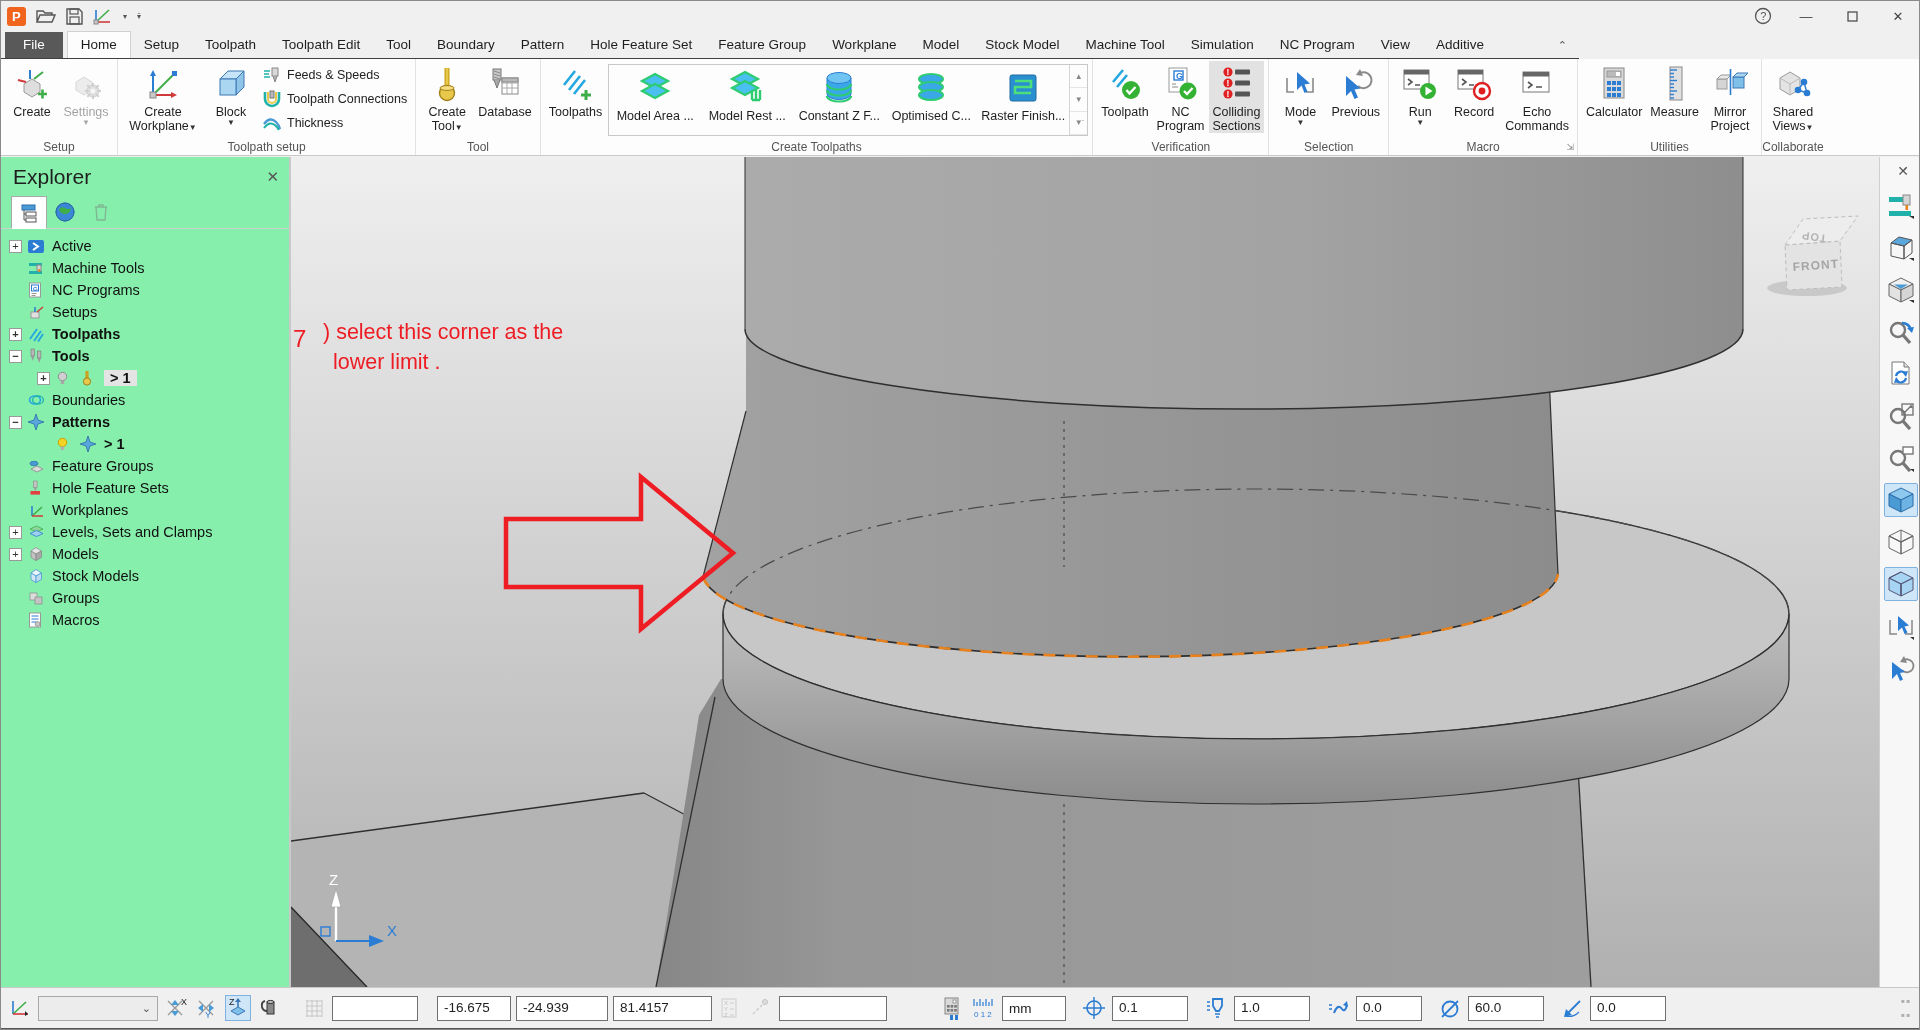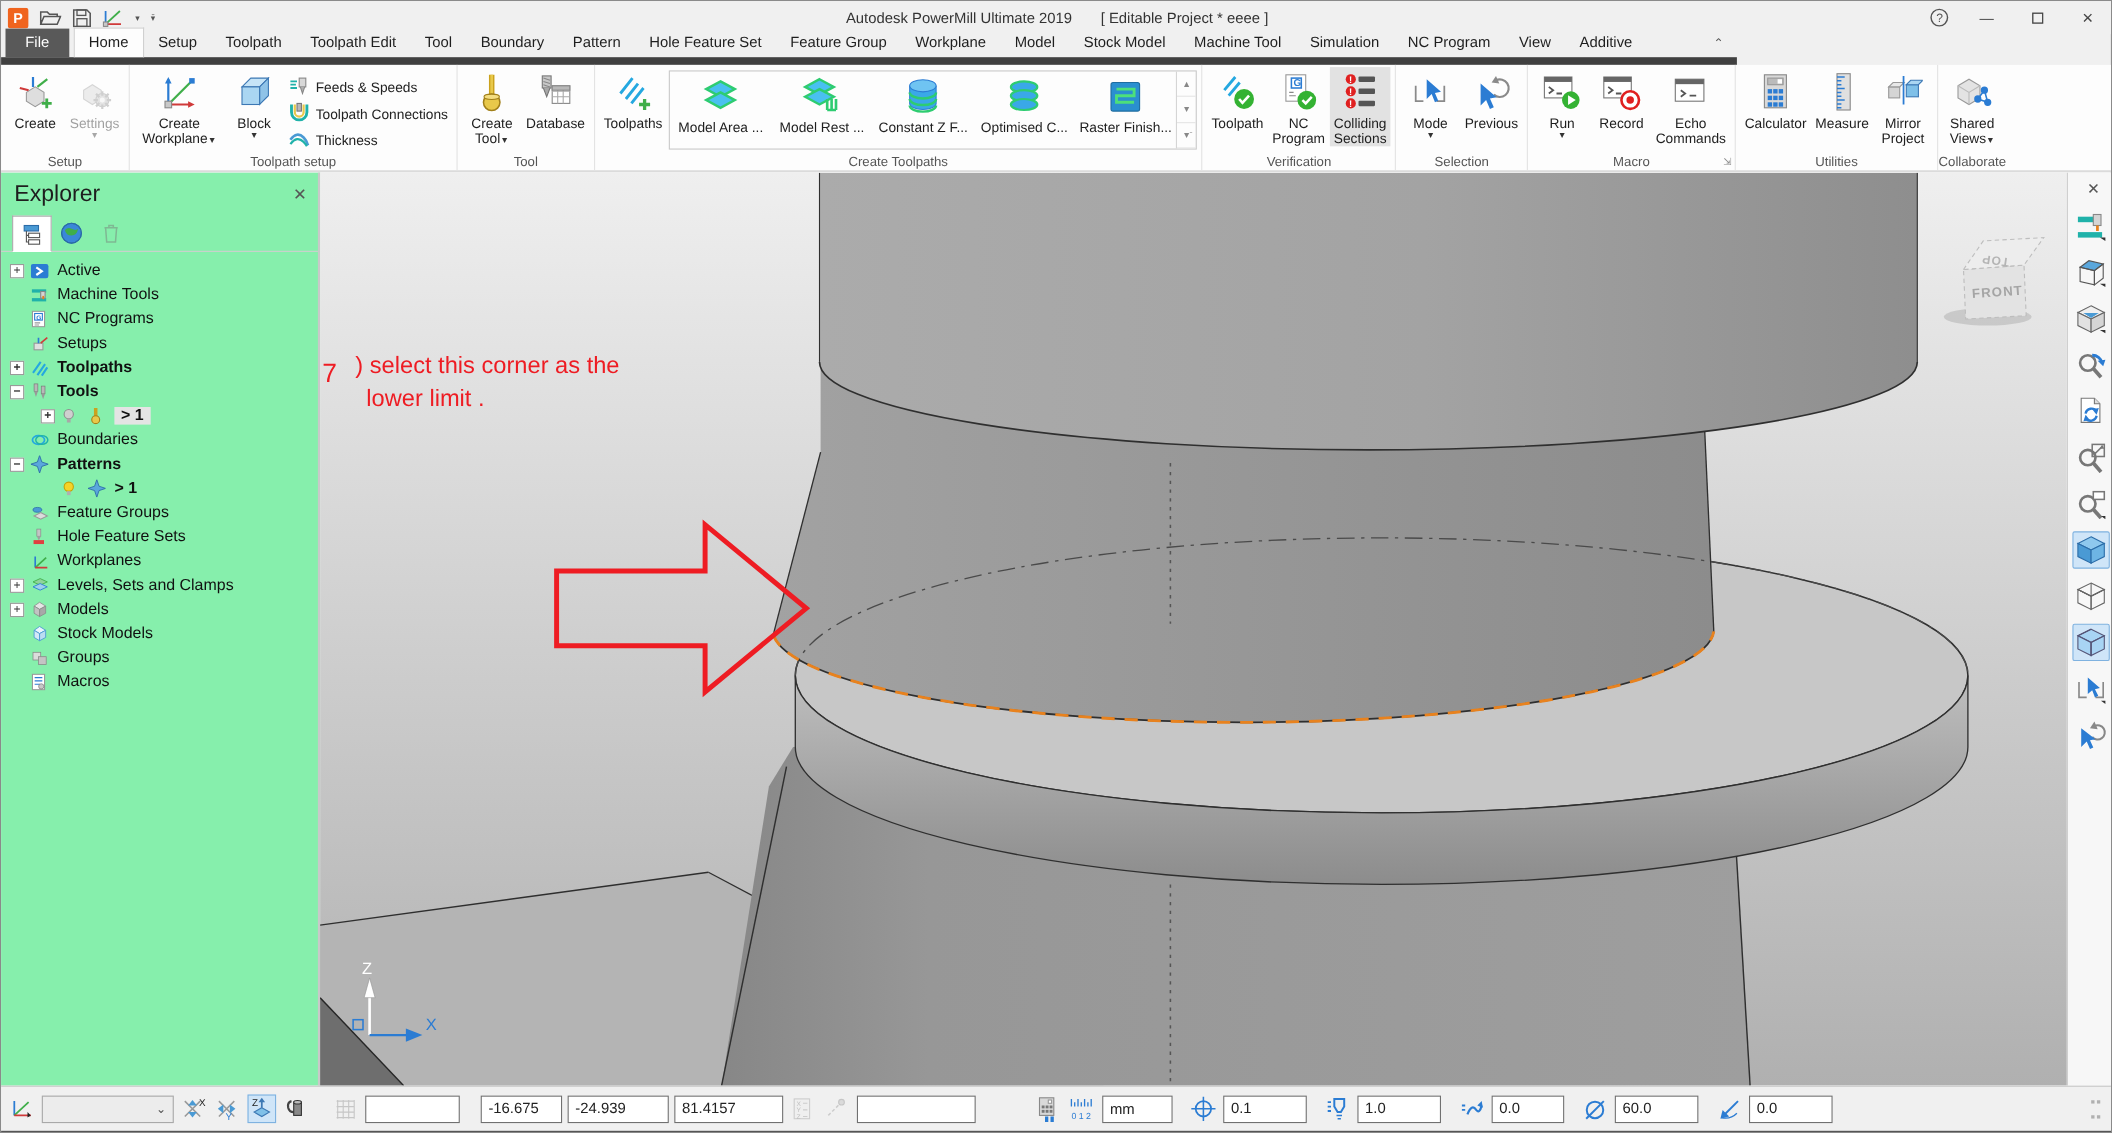--- a/index.html
+++ b/index.html
@@ -14,41 +14,41 @@
   .qat .qbtn { display:flex; align-items:center; justify-content:center; }
   .title-center { position:absolute; left:0; right:0; text-align:center; font-size:13.5px; color:#333; pointer-events:none; }
   .title-center .proj { margin-left:26px; }
   .win-btns { margin-left:auto; display:flex; align-items:center; height:30px; }
   .win-btn { width:46px; height:30px; display:flex; align-items:center; justify-content:center;
              font-size:13px; color:#444; }
   .help-btn { width:40px; }
 
   
   #tabbar { position:absolute; left:0; top:30px; width:1578px; height:28px; background:#f0f0f0;
-            display:flex; align-items:flex-end; padding-left:4px; border-bottom:7px solid #404040; }
+            display:flex; align-items:flex-end; padding-left:4px; border-bottom:1px solid #404040; }
   .tab { font-size:13.5px; color:#1e1e1e; padding:5px 13px 6px; cursor:default; white-space:nowrap; }
   .tab.file { background:#595959; color:#fff; padding:5px 18px 6px; margin-right:4px; }
   .tab.active { background:#fdfdfd; border:1px solid #d0d0d0; border-bottom:none; }
   .tab-collapse { margin-left:auto; margin-right:12px; color:#555; font-size:11px; padding-bottom:6px; }
 
   
   #ribbon { position:absolute; left:0; top:58px; width:1920px; height:97px; background:#fdfdfd;
             border-bottom:1px solid #c9c9c9; display:flex; align-items:stretch; }
   .rgroup { position:relative; display:flex; align-items:flex-start; padding:2px 4px 18px 4px;
             border-right:1px solid #e3e3e3; }
   .glabel { position:absolute; bottom:1px; left:0; right:0; text-align:center; font-size:12px; color:#555; }
   .rbtn { display:flex; flex-direction:column; align-items:center; padding:3px 4px 0;
           font-size:12.5px; color:#1e1e1e; min-width:54px; }
   .rbtn .ric { height:40px; display:flex; align-items:center; justify-content:center; }
   .rbtn .rlb { text-align:center; line-height:14px; margin-top:1px; white-space:pre-line; }
   .rbtn.disabled { opacity:.42; }
   .rbtn.pressed { background:#e2e2e2; }
   .caret { font-size:8px; color:#333; line-height:8px; }
   .minicol { display:flex; flex-direction:column; justify-content:center; padding:2px 4px; }
-  .sbtn { display:flex; align-items:flex-end; gap:5px; font-size:12.5px; height:24px; white-space:nowrap; }
+  .sbtn { display:flex; align-items:center; gap:5px; font-size:12.5px; height:24px; white-space:nowrap; }
   .stratbox { display:flex; border:1px solid #c9c9c9; background:#fdfdfd; margin:3px 0 0 2px; height:72px; }
   .scrollcol { display:flex; flex-direction:column; width:18px; border-left:1px solid #d5d5d5; }
   .scrollcol div { flex:1; display:flex; align-items:center; justify-content:center; font-size:8px; color:#888;
                    border-bottom:1px solid #e5e5e5; }
 
   
   #explorer { position:absolute; left:0; top:156px; width:290px; height:830px; background:#86efac;
               border-right:2px solid #c9c9c9; }
   .exp-head { display:flex; align-items:center; padding:8px 10px 2px 12px; }
   .exp-title { font-size:21px; font-weight:400; color:#1e1e1e; }
@@ -120,23 +120,20 @@
     <span class="qbtn">
       <svg width="20" height="18">
           <path d="M3 15 L3 3" stroke="#2b7cd3" stroke-width="1.6"></path>
           <path d="M3 15 L16 3" stroke="#3fae49" stroke-width="1.6"></path>
           <path d="M3 15 L17 15" stroke="#d03a3a" stroke-width="1.6"></path>
           <rect x="1" y="13" width="4" height="4" fill="#c8c8c8" stroke="#888"></rect>
         </svg>
     </span>
     <span class="qbtn" style="color:#555;font-size:8px;">▾</span>
     <span class="qbtn" style="color:#555;font-size:8px;">▾̄</span>
-  </div>
-  <div class="title-center">
-    <span>Autodesk PowerMill Ultimate 2019</span><span class="proj">[ Editable Project * eeee ]</span>
   </div>
   <div class="win-btns">
     <span class="win-btn help-btn">
       <svg width="18" height="18">
           <circle cx="9" cy="9" r="7.5" fill="none" stroke="#555" stroke-width="1.3"></circle>
           <text x="6.2" y="13" font-size="11" fill="#555">?</text>
         </svg>
     </span>
     <span class="win-btn">—</span>
     <span class="win-btn">

